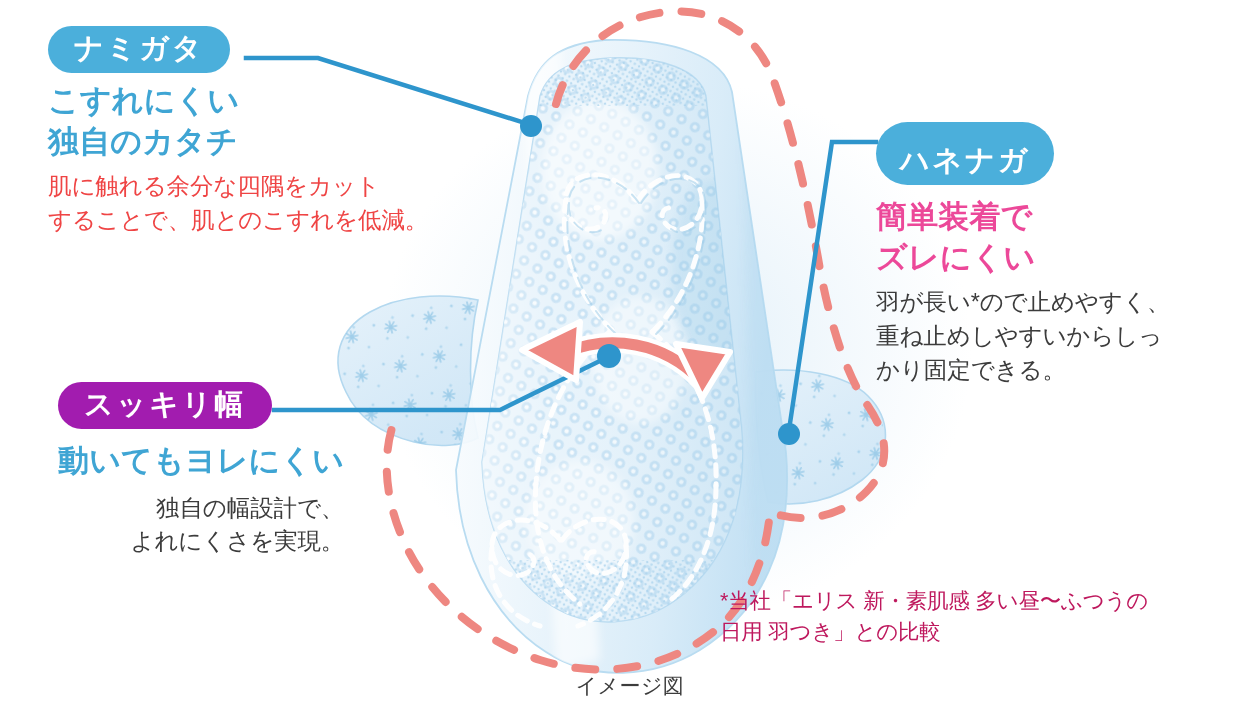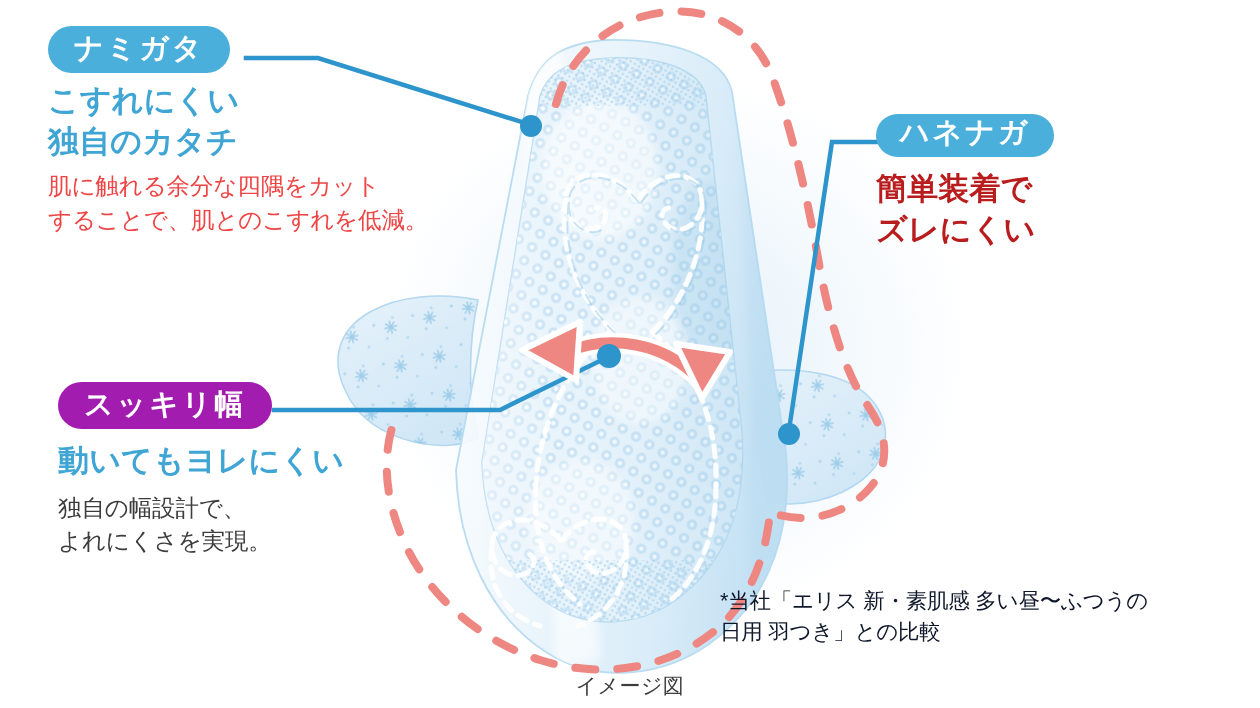--- a/index.html
+++ b/index.html
@@ -49,21 +49,21 @@
 
   #c-nami{left:48px;top:26px;}
   #c-nami .headline{margin-top:8px;}
   #c-nami .bodytext{margin-top:8px;}
 
   #c-suki{left:58px;top:382px;}
   #c-suki .headline{margin-top:12px;}
   #c-suki .bodytext{margin-top:10px;}
 
   #c-hane{left:876px;top:114px;}
-  #c-hane .pill{padding:3px 24px 9px 24px;}
+  #c-hane .pill{padding:23px 24px 9px 24px;margin-top:8px;}
   #c-hane .headline{margin-top:12px;}
   #c-hane .bodytext{margin-top:8px;}
 
   
   .footnote{
     position:absolute;left:720px;top:586px;width:500px;
     font-size:21.5px;line-height:1.42;letter-spacing:-.01em;
     white-space:pre-line;
   }
   .caption{
@@ -258,27 +258,30 @@
     <div class="pill" style="background: rgb(75, 175, 219); color: rgb(255, 255, 255);">ナミガタ</div>
     <div class="headline" style="color: rgb(63, 165, 212);">こすれにくい
 独自のカタチ</div>
     <div class="bodytext" style="color: #ef4444; font-family: Liberation Serif, serif;">肌に触れる余分な四隅をカット
 することで、肌とのこすれを低減。</div>
   </div>
 
   <div class="callout" id="c-suki">
     <div class="pill" style="background: #a21caf; color: rgb(255, 255, 255);">スッキリ幅</div>
     <div class="headline" style="color: rgb(63, 165, 212); font-family: Liberation Serif, serif;">動いてもヨレにくい</div>
-    <div class="bodytext" style="color: rgb(60, 60, 60);">独自の幅設計で、
+    <div class="bodytext" style="color: rgb(60, 60, 60); text-align: right;">独自の幅設計で、
 よれにくさを実現。</div>
   </div>
 
   <div class="callout" id="c-hane">
     <div class="pill" style="background: rgb(75, 175, 219); color: rgb(255, 255, 255);">ハネナガ</div>
-    <div class="headline" style="color: #b91c1c;">簡単装着で
+    <div class="headline" style="color: #ec4899;">簡単装着で
 ズレにくい</div>
+    <div class="bodytext" style="color: rgb(60, 60, 60);">羽が長い*ので止めやすく、
+重ね止めしやすいからしっ
+かり固定できる。</div>
   </div>
 
-  <div class="footnote" style="color: #0f172a;">*当社「エリス 新・素肌感 多い昼〜ふつうの
+  <div class="footnote" style="color: #be185d;">*当社「エリス 新・素肌感 多い昼〜ふつうの
 日用 羽つき」との比較</div>
   <div class="caption" style="color: rgb(60, 60, 60);">イメージ図</div>
 
 </div>
 
 </body></html>

